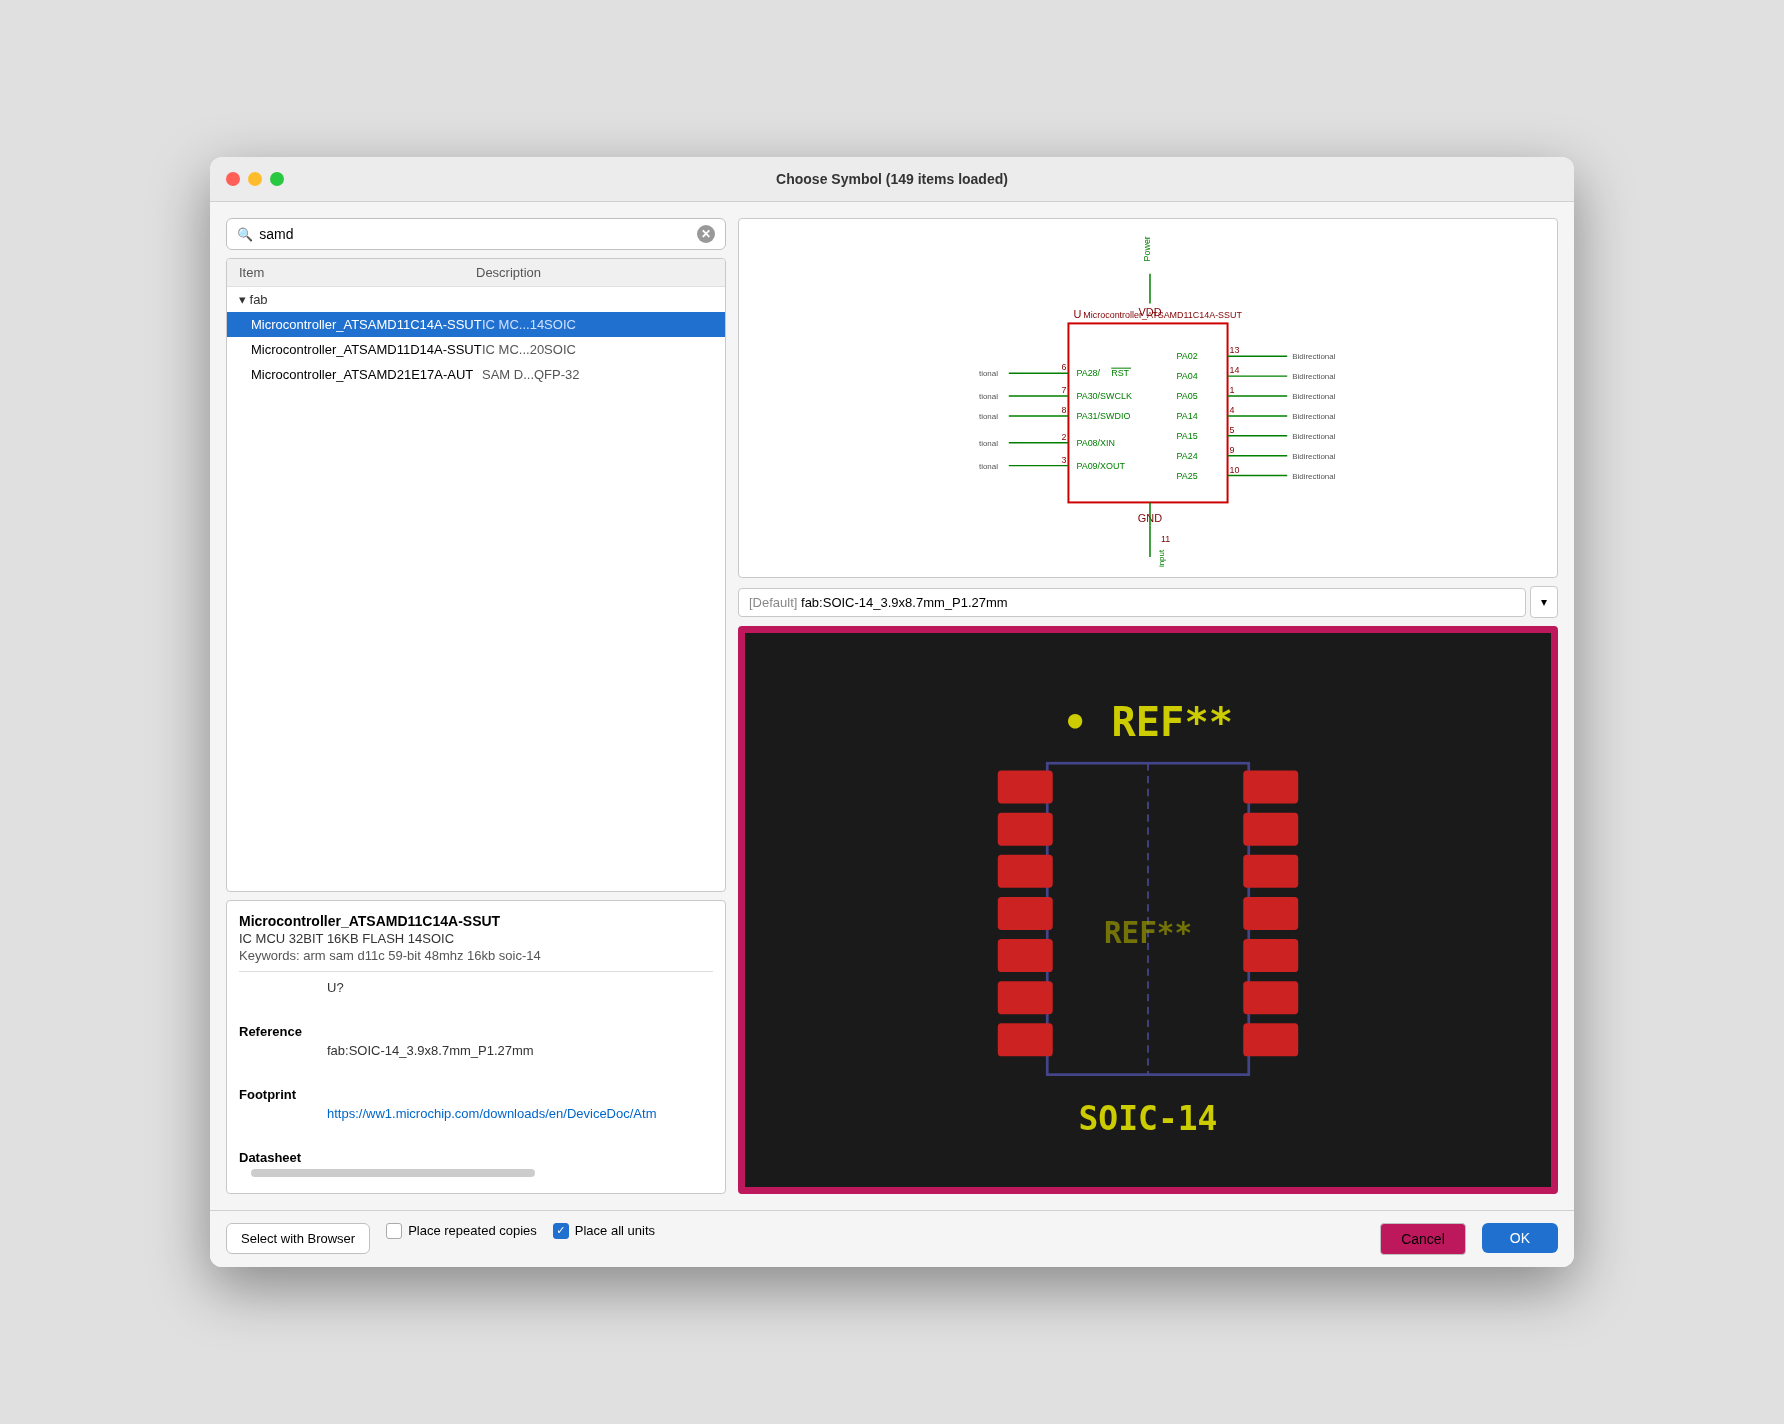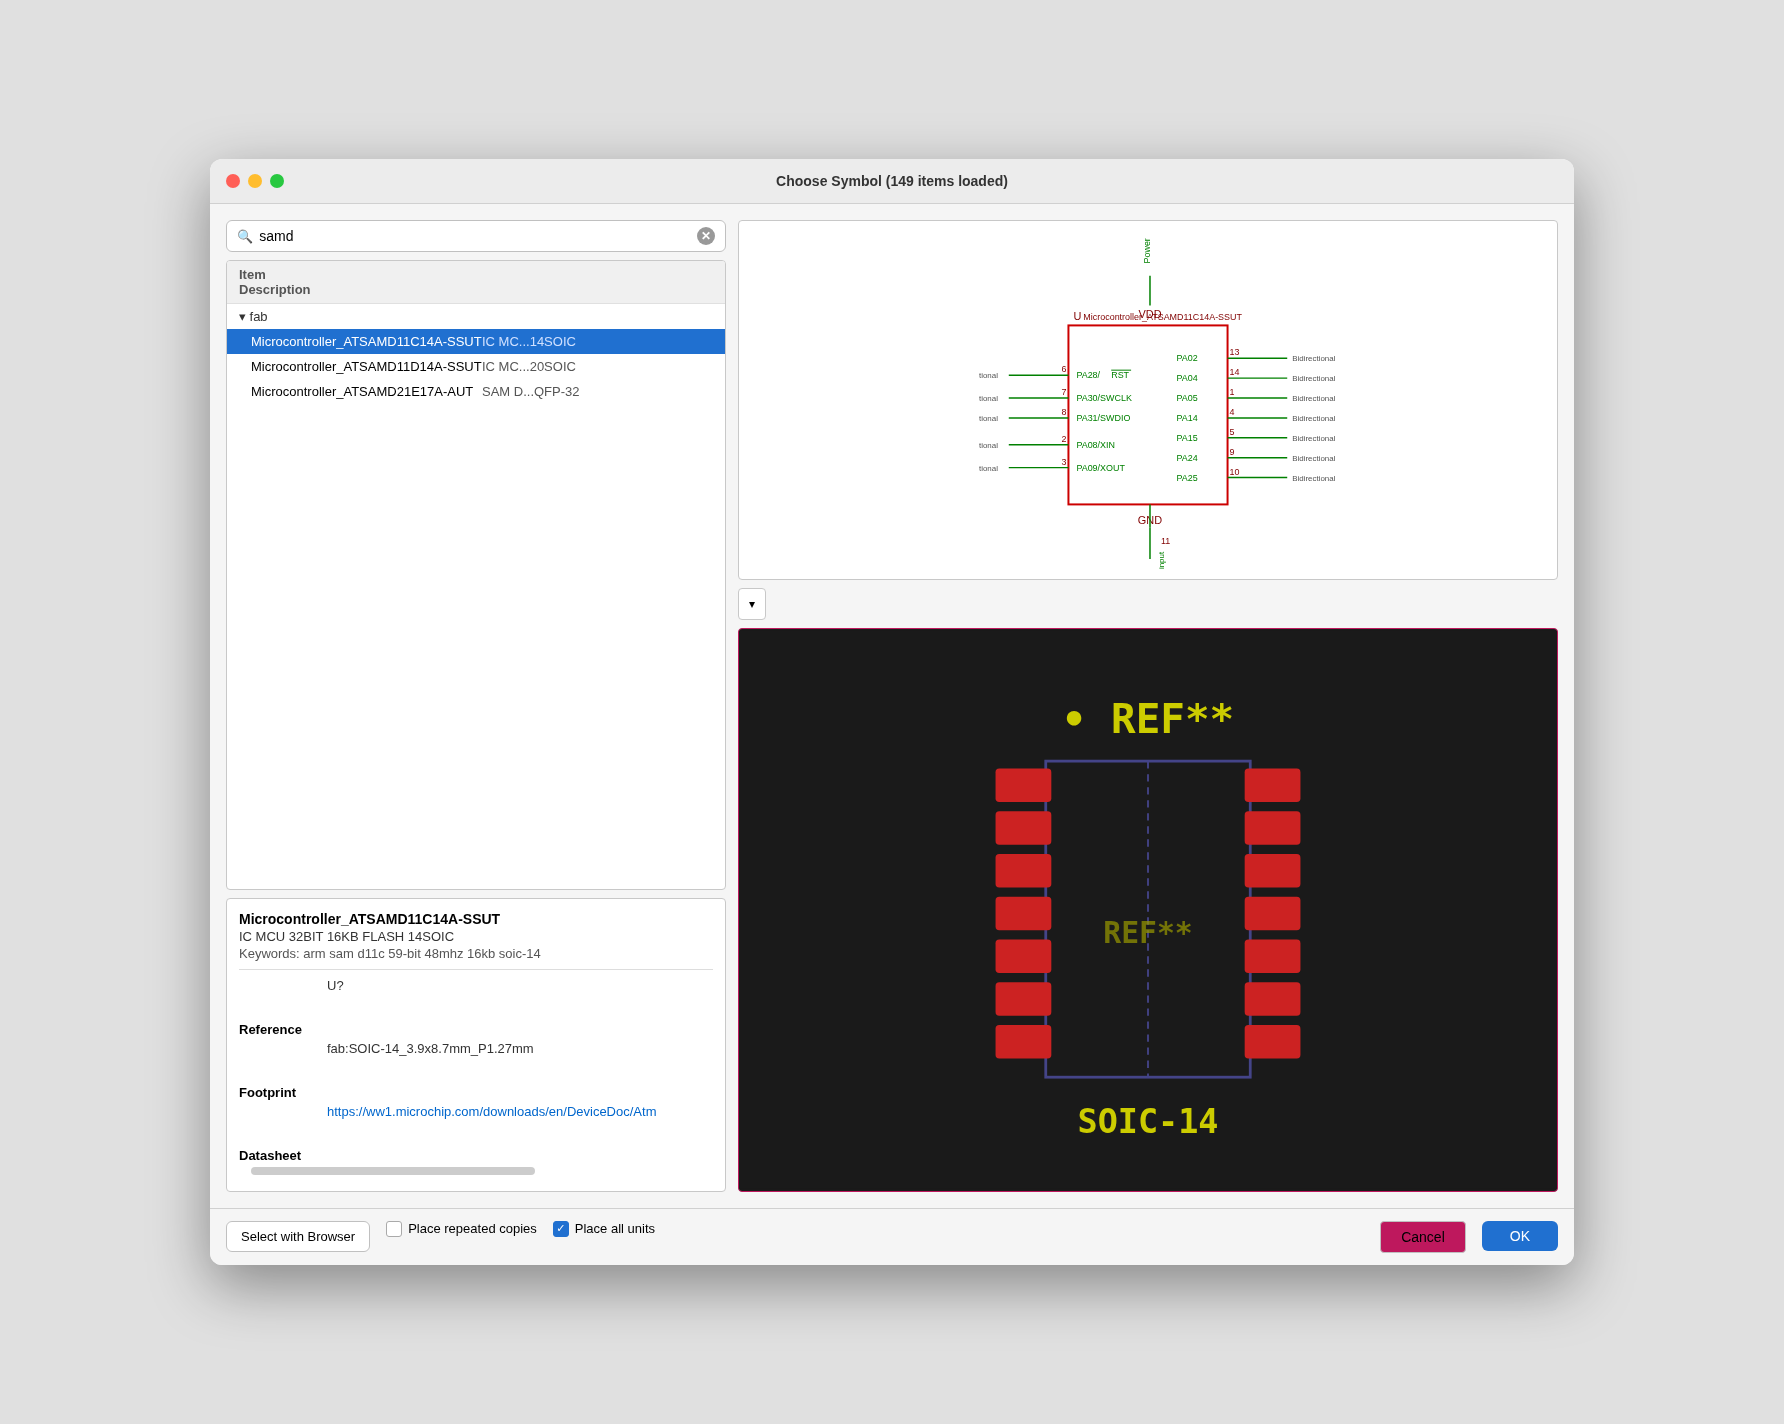--- a/index.html
+++ b/index.html
@@ -100,22 +100,21 @@
       display: flex;
       flex-direction: column;
     }
     .list-header {
       display: flex;
       padding: 6px 12px;
       border-bottom: 1px solid #e0e0e0;
       background: #f0f0f0;
       font-size: 13px;
       color: #555;
-      font-weight: 700;
-      flex-direction: column;
+      font-weight: 400;
     }
     .col-item { flex: 1; }
     .col-desc { flex: 1; }
     .list-items {
       overflow-y: auto;
       flex: 1;
     }
     .group-header {
       padding: 5px 12px;
       font-size: 13px;
@@ -206,21 +205,21 @@
       height: 32px;
       display: flex;
       align-items: center;
       justify-content: center;
       cursor: pointer;
       font-size: 12px;
     }
     .pcb-view {
       flex: 1;
       background: #1a1a1a;
-      border: 1px solid #be185d;
+      border: 7px solid #be185d;
       border-radius: 4px;
       overflow: hidden;
       position: relative;
       min-height: 240px;
     }
     .footer {
       display: flex;
       align-items: flex-start;
       padding: 12px 16px;
       border-top: 1px solid #d0d0d0;
@@ -442,20 +441,23 @@
           <text x="365" y="241" font-size="8" fill="#555">Bidirectional</text>
 
           <line x1="300" y1="258" x2="360" y2="258" stroke="#008000" stroke-width="1.5"></line>
           <text x="302" y="255" font-size="9" fill="#800000">10</text>
           <text x="270" y="261" font-size="9" fill="#008000" text-anchor="end">PA25</text>
           <text x="365" y="261" font-size="8" fill="#555">Bidirectional</text>
         </svg>
       </div>
 
       <div class="footprint-selector">
+        <div class="footprint-dropdown">
+          <span><span style="color:#888">[Default] </span><span>fab:SOIC-14_3.9x8.7mm_P1.27mm</span></span>
+        </div>
         <div class="dropdown-arrow">▾</div>
       </div>
 
       <div class="pcb-view">
         <svg class="pcb-canvas" viewBox="0 0 440 300" xmlns="http://www.w3.org/2000/svg">
 
           <rect width="440" height="300" fill="#1a1a1a"></rect>
 
           <text x="220" y="55" font-size="22" fill="#cccc00" font-family="monospace" font-weight="bold" text-anchor="middle">• REF**</text>
 

